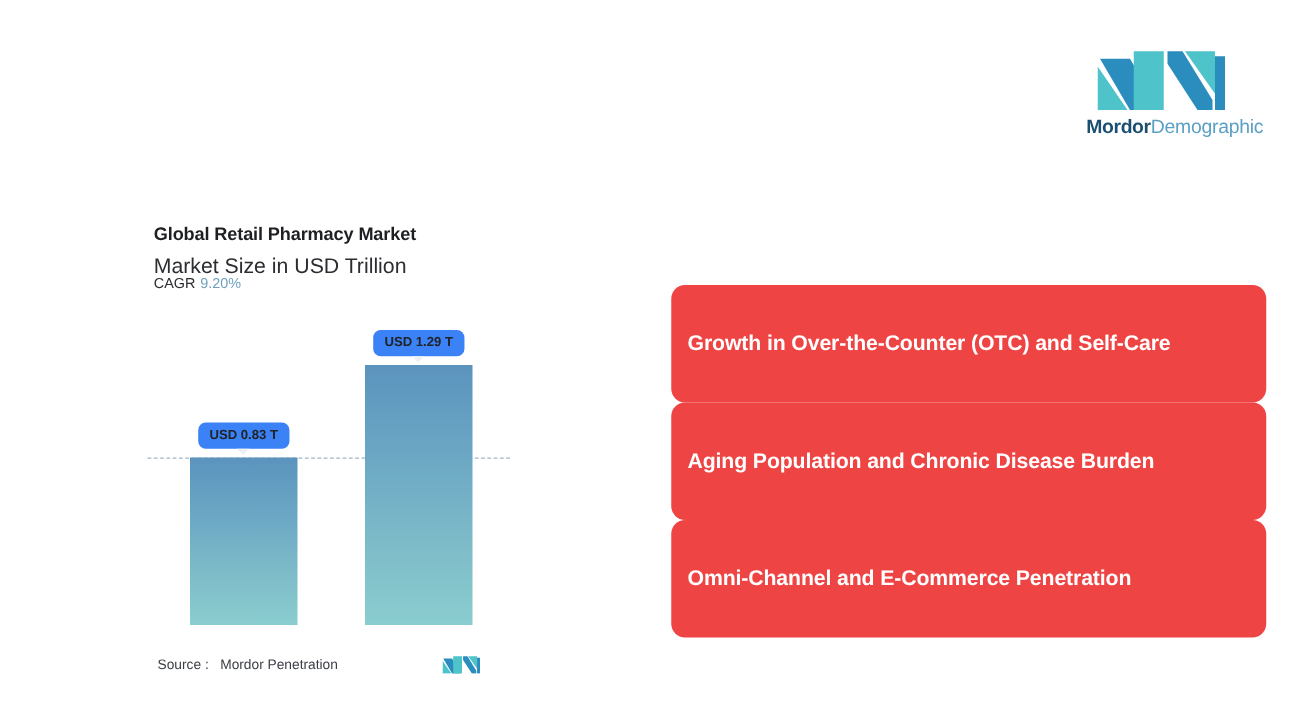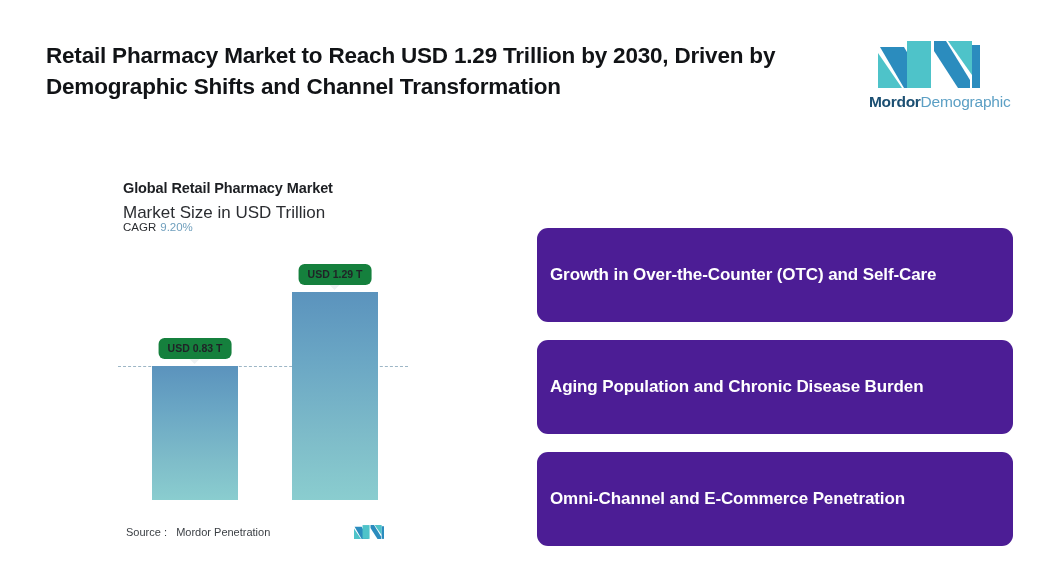--- a/index.html
+++ b/index.html
@@ -133,21 +133,21 @@
     bottom: 0;
     left: 0;
     width: 86px;
     background: linear-gradient(180deg, #5b93bd 0%, #6aa6c4 32%, #7ebcc9 70%, #8acdcf 100%);
   }
 
   .bar-label {
     position: absolute;
     left: 50%;
     transform: translateX(-50%);
-    background: #15803d;
+    background: #3b82f6;
     border-radius: 6px;
     padding: 4px 9px 5px 9px;
     font-size: 10.5px;
     font-weight: bold;
     color: #202327;
     white-space: nowrap;
   }
   .bar-label::after {
     content: "";
     position: absolute;
@@ -195,44 +195,42 @@
   }
   #trend-cards {
     position: absolute;
     left: 0px;
     top: 68px;
     width: 476px;
   }
   .trend-card {
     width: 476px;
     height: 94px;
-    background: #4c1d95;
+    background: #ef4444;
     border-radius: 11px;
-    margin-bottom: 18px;
     position: relative;
     box-sizing: border-box;
   }
   .trend-card-text {
     position: absolute;
     left: 13px;
     right: 18px;
     top: 50%;
     transform: translateY(-50%);
     font-size: 17px;
     font-weight: bold;
     line-height: 28px;
     color: #ffffff;
     letter-spacing: -0.1px;
   }
 </style>
 </head>
 <body>
 
 <div id="header">
-  <div id="page-title">Retail Pharmacy Market to Reach USD 1.29 Trillion by 2030, Driven by Demographic Shifts and Channel Transformation</div>
 
   <div id="brand-logo">
     <svg id="brand-logo-mark" viewBox="0 0 102 57">
       <polygon points="0,57 0,22 24,57" fill="#4ec3c9"></polygon>
       <polygon points="2,16 26,16 50,57 26,57" fill="#2b8cbe"></polygon>
       <polygon points="29,10 53,10 53,57 29,57" fill="#4ec3c9"></polygon>
       <polygon points="56,10 68,10 92,49 92,57 80,57 56,20" fill="#2b8cbe"></polygon>
       <polygon points="70,10 94,10 94,44 70,10" fill="#4ec3c9"></polygon>
       <polygon points="94,14 102,14 102,57 94,57" fill="#2b8cbe"></polygon>
     </svg>

